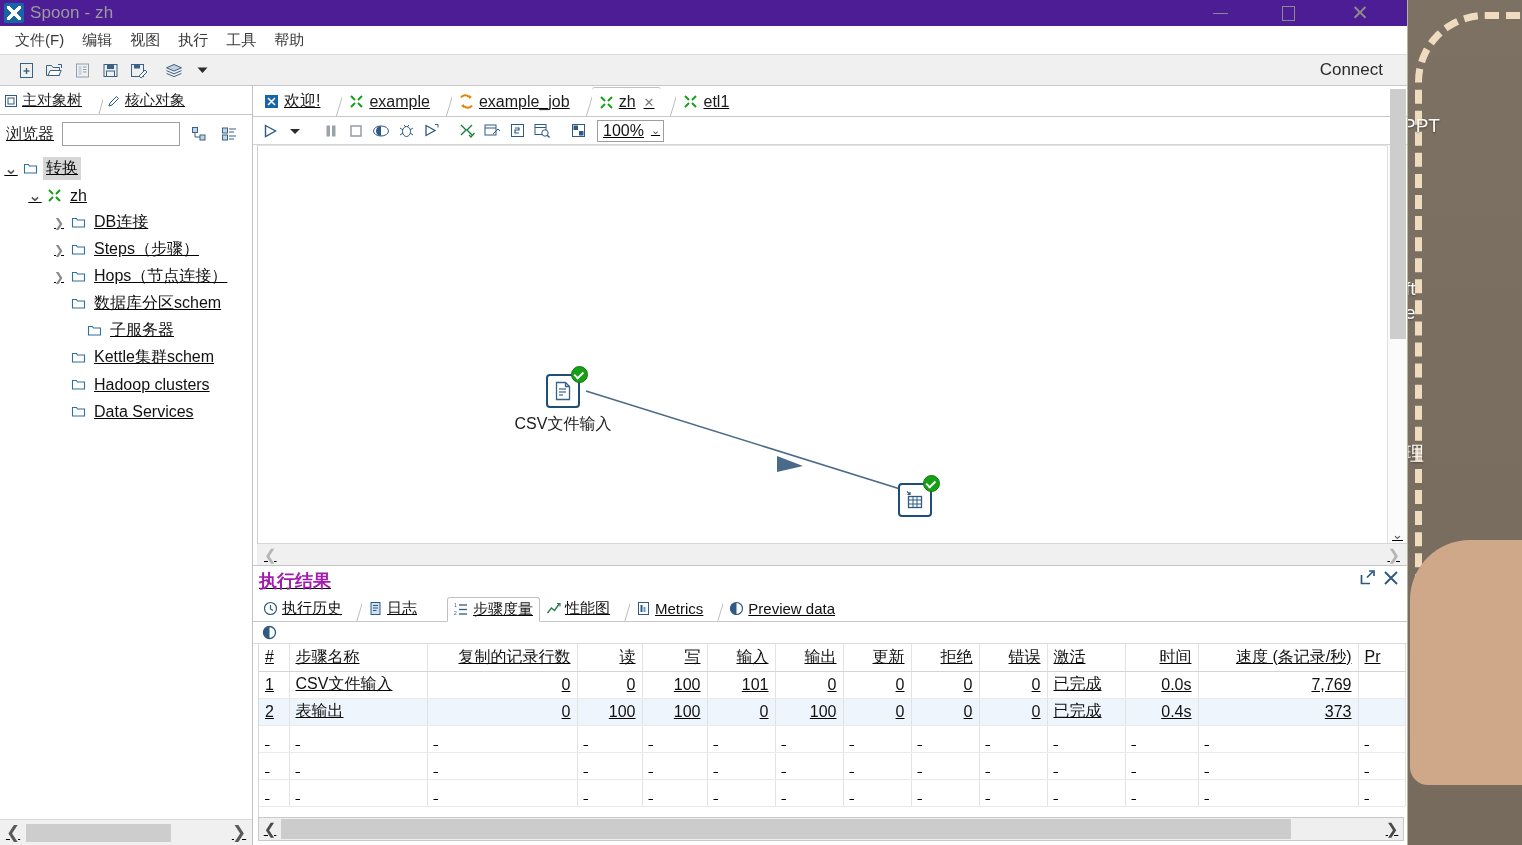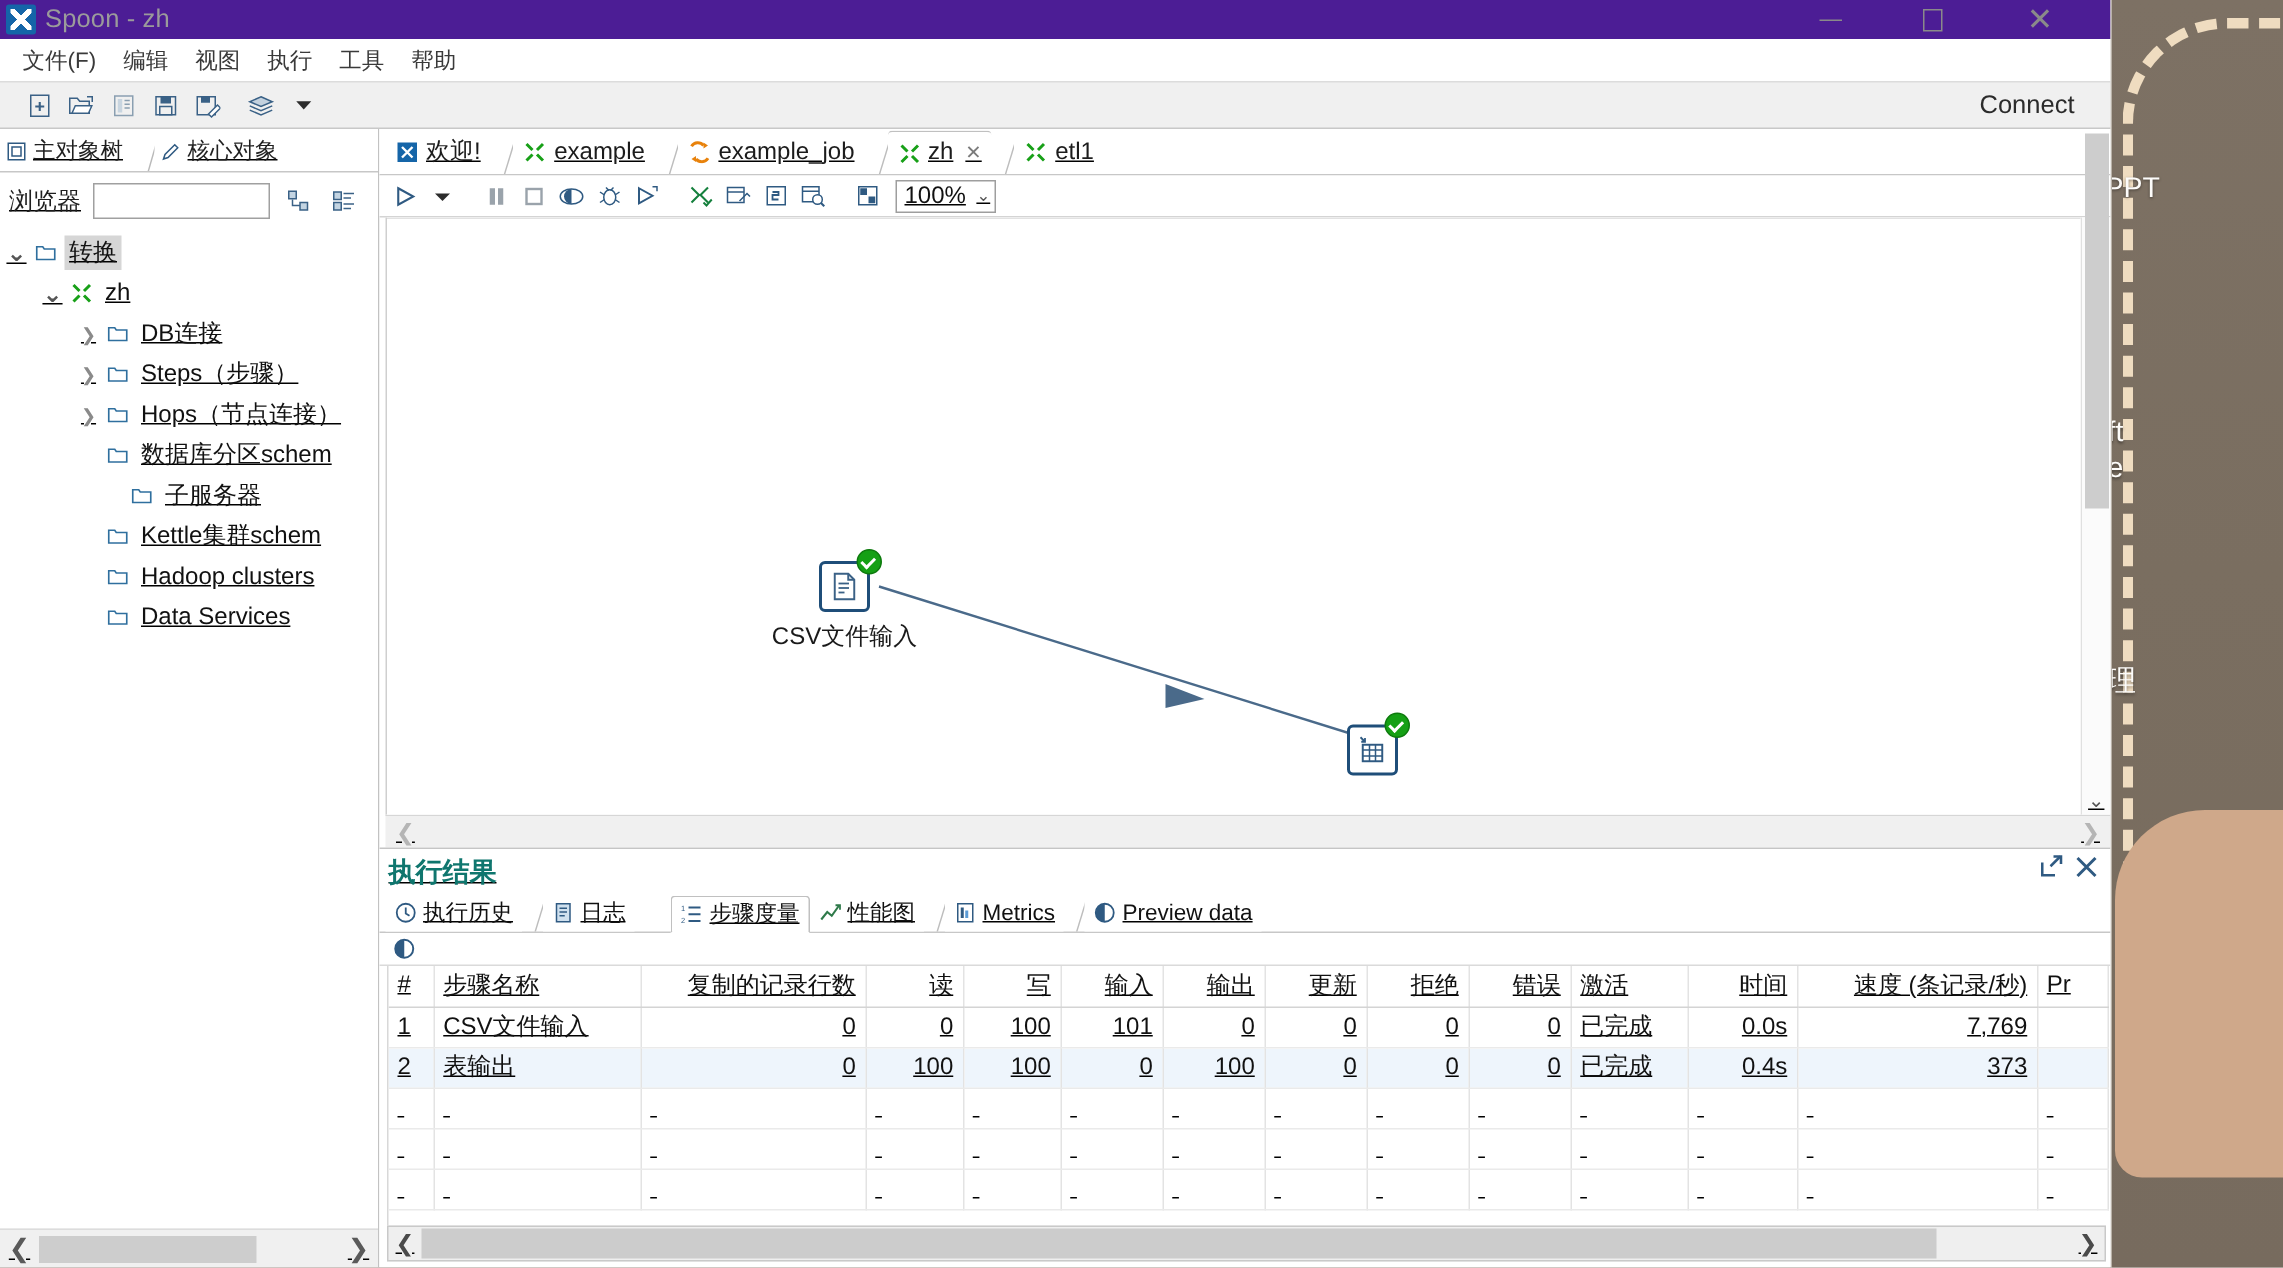--- a/index.html
+++ b/index.html
@@ -379,21 +379,21 @@
     border-top: 1px solid #c5c5c5;
     position: relative;
     min-height: 0;
   }
   #res-head {
     height: 30px;
     display: flex; align-items: center;
     padding-left: 6px;
     position: relative;
   }
-  #res-title { font-size: 18px; font-weight: bold; color: #0f766e; }
+  #res-title { font-size: 18px; font-weight: bold; color: #a21caf; }
   #res-actions {
     position: absolute; right: 8px; top: 3px;
     display: flex; gap: 7px; align-items: center;
     color: #2f5a82;
   }
   #res-tabs {
     height: 26px;
     display: flex; align-items: flex-end;
     border-bottom: 1px solid #c7c7c7;
     padding-left: 4px;

